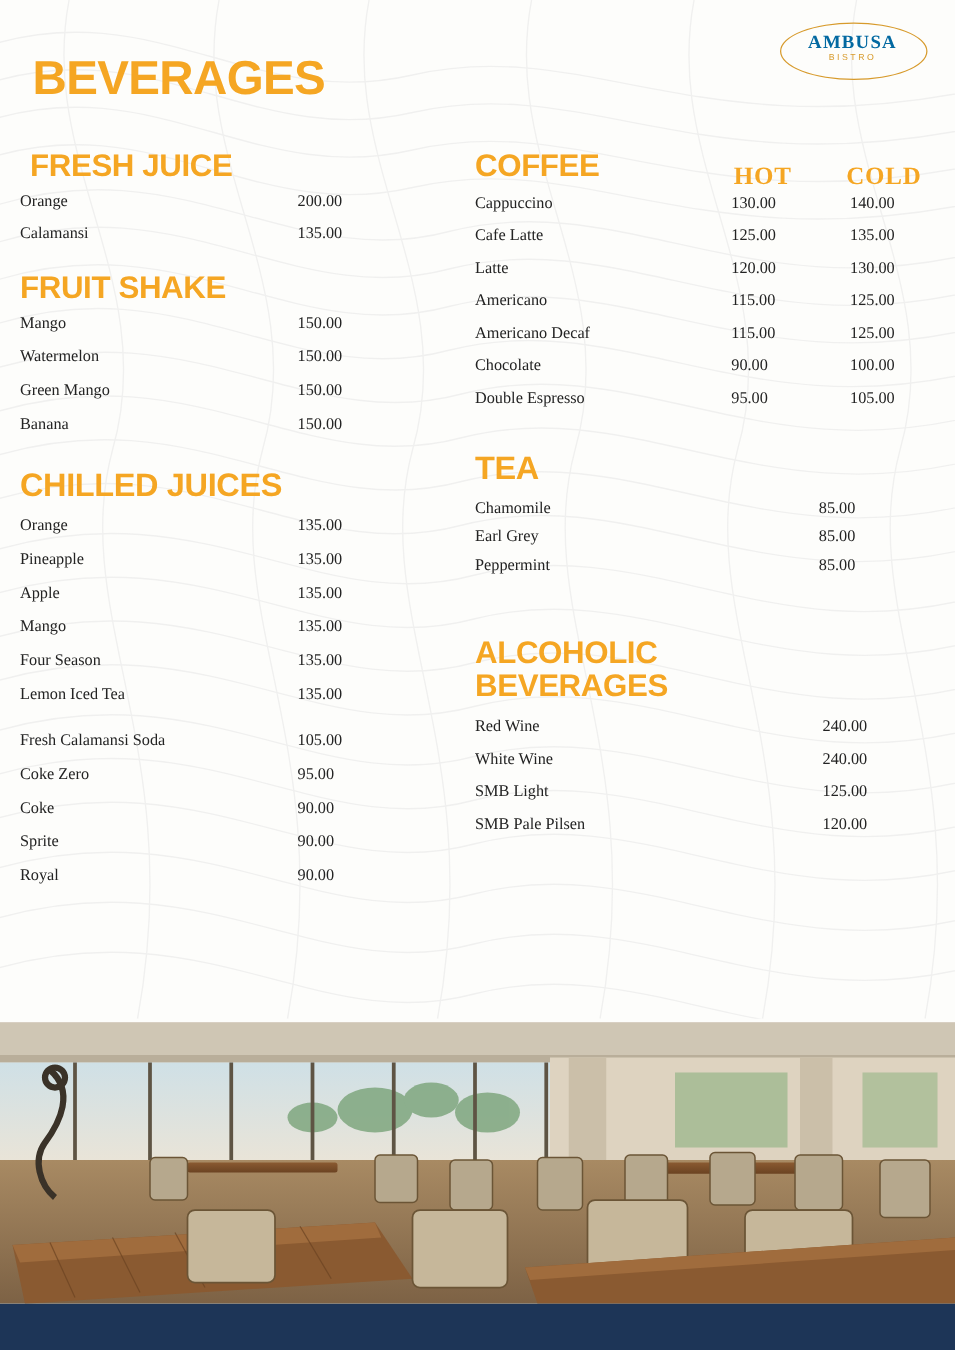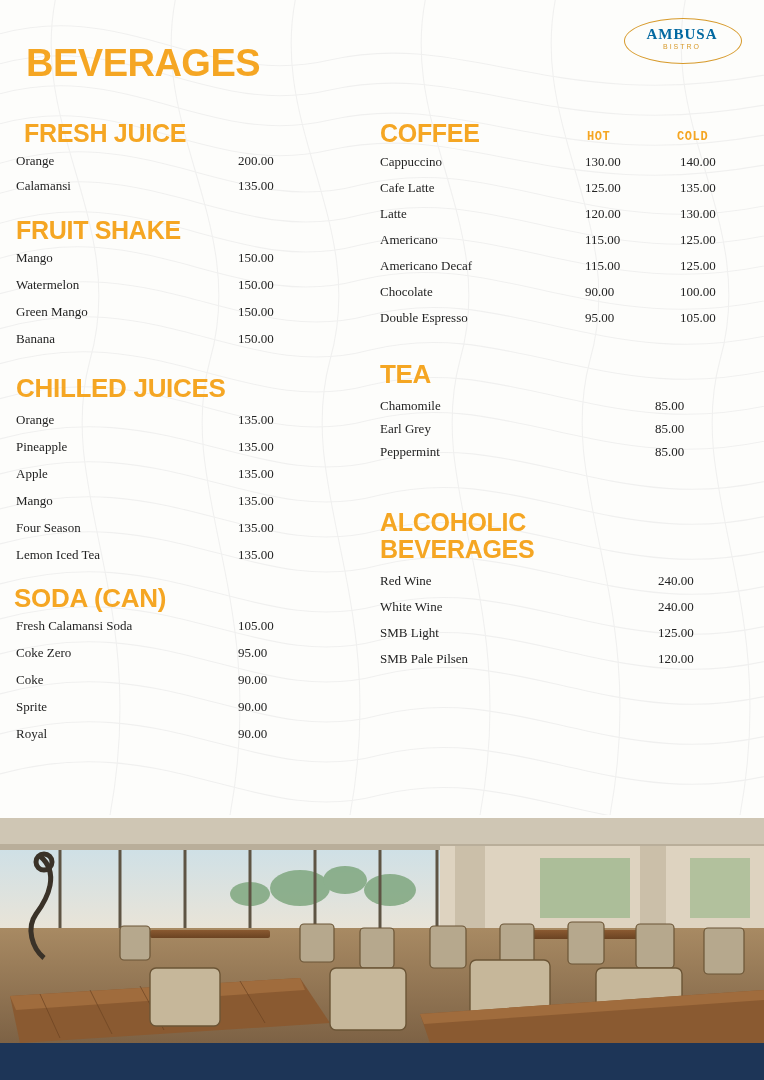--- a/index.html
+++ b/index.html
@@ -139,23 +139,23 @@
   .coffee-hot { left: 205px; }
   .coffee-cold { left: 300px; }
 
   .tea-name { left: 30px; }
   .tea-price { left: 275px; }
 
   .alc-name { left: 22px; }
   .alc-price { left: 278px; }
   .col-head {
     position: absolute;
-    font-family: Liberation Mono, monospace;
+    font-family: Liberation Serif, serif;
     font-weight: bold;
-    font-size: 12px;
+    font-size: 20px;
     letter-spacing: 0.6px;
     color: #f5a623;
   }
   .photo {
     position: absolute;
     left: 0;
     top: 818px;
     width: 764px;
     height: 225px;
     overflow: hidden;
@@ -278,21 +278,20 @@
           <span class="p1 left-price">135.00</span>
         </div>
         <div class="item">
           <span class="nm left-name">Lemon Iced Tea</span>
           <span class="p1 left-price">135.00</span>
         </div>
       </div>
     </div>
 
     <div class="section">
-      <div class="section-title" style="font-size:26px;margin-bottom:6px;margin-left:-2px;">SODA (CAN)</div>
       <div class="items">
         <div class="item">
           <span class="nm left-name">Fresh Calamansi Soda</span>
           <span class="p1 left-price">105.00</span>
         </div>
         <div class="item">
           <span class="nm left-name">Coke Zero</span>
           <span class="p1 left-price">95.00</span>
         </div>
         <div class="item">

